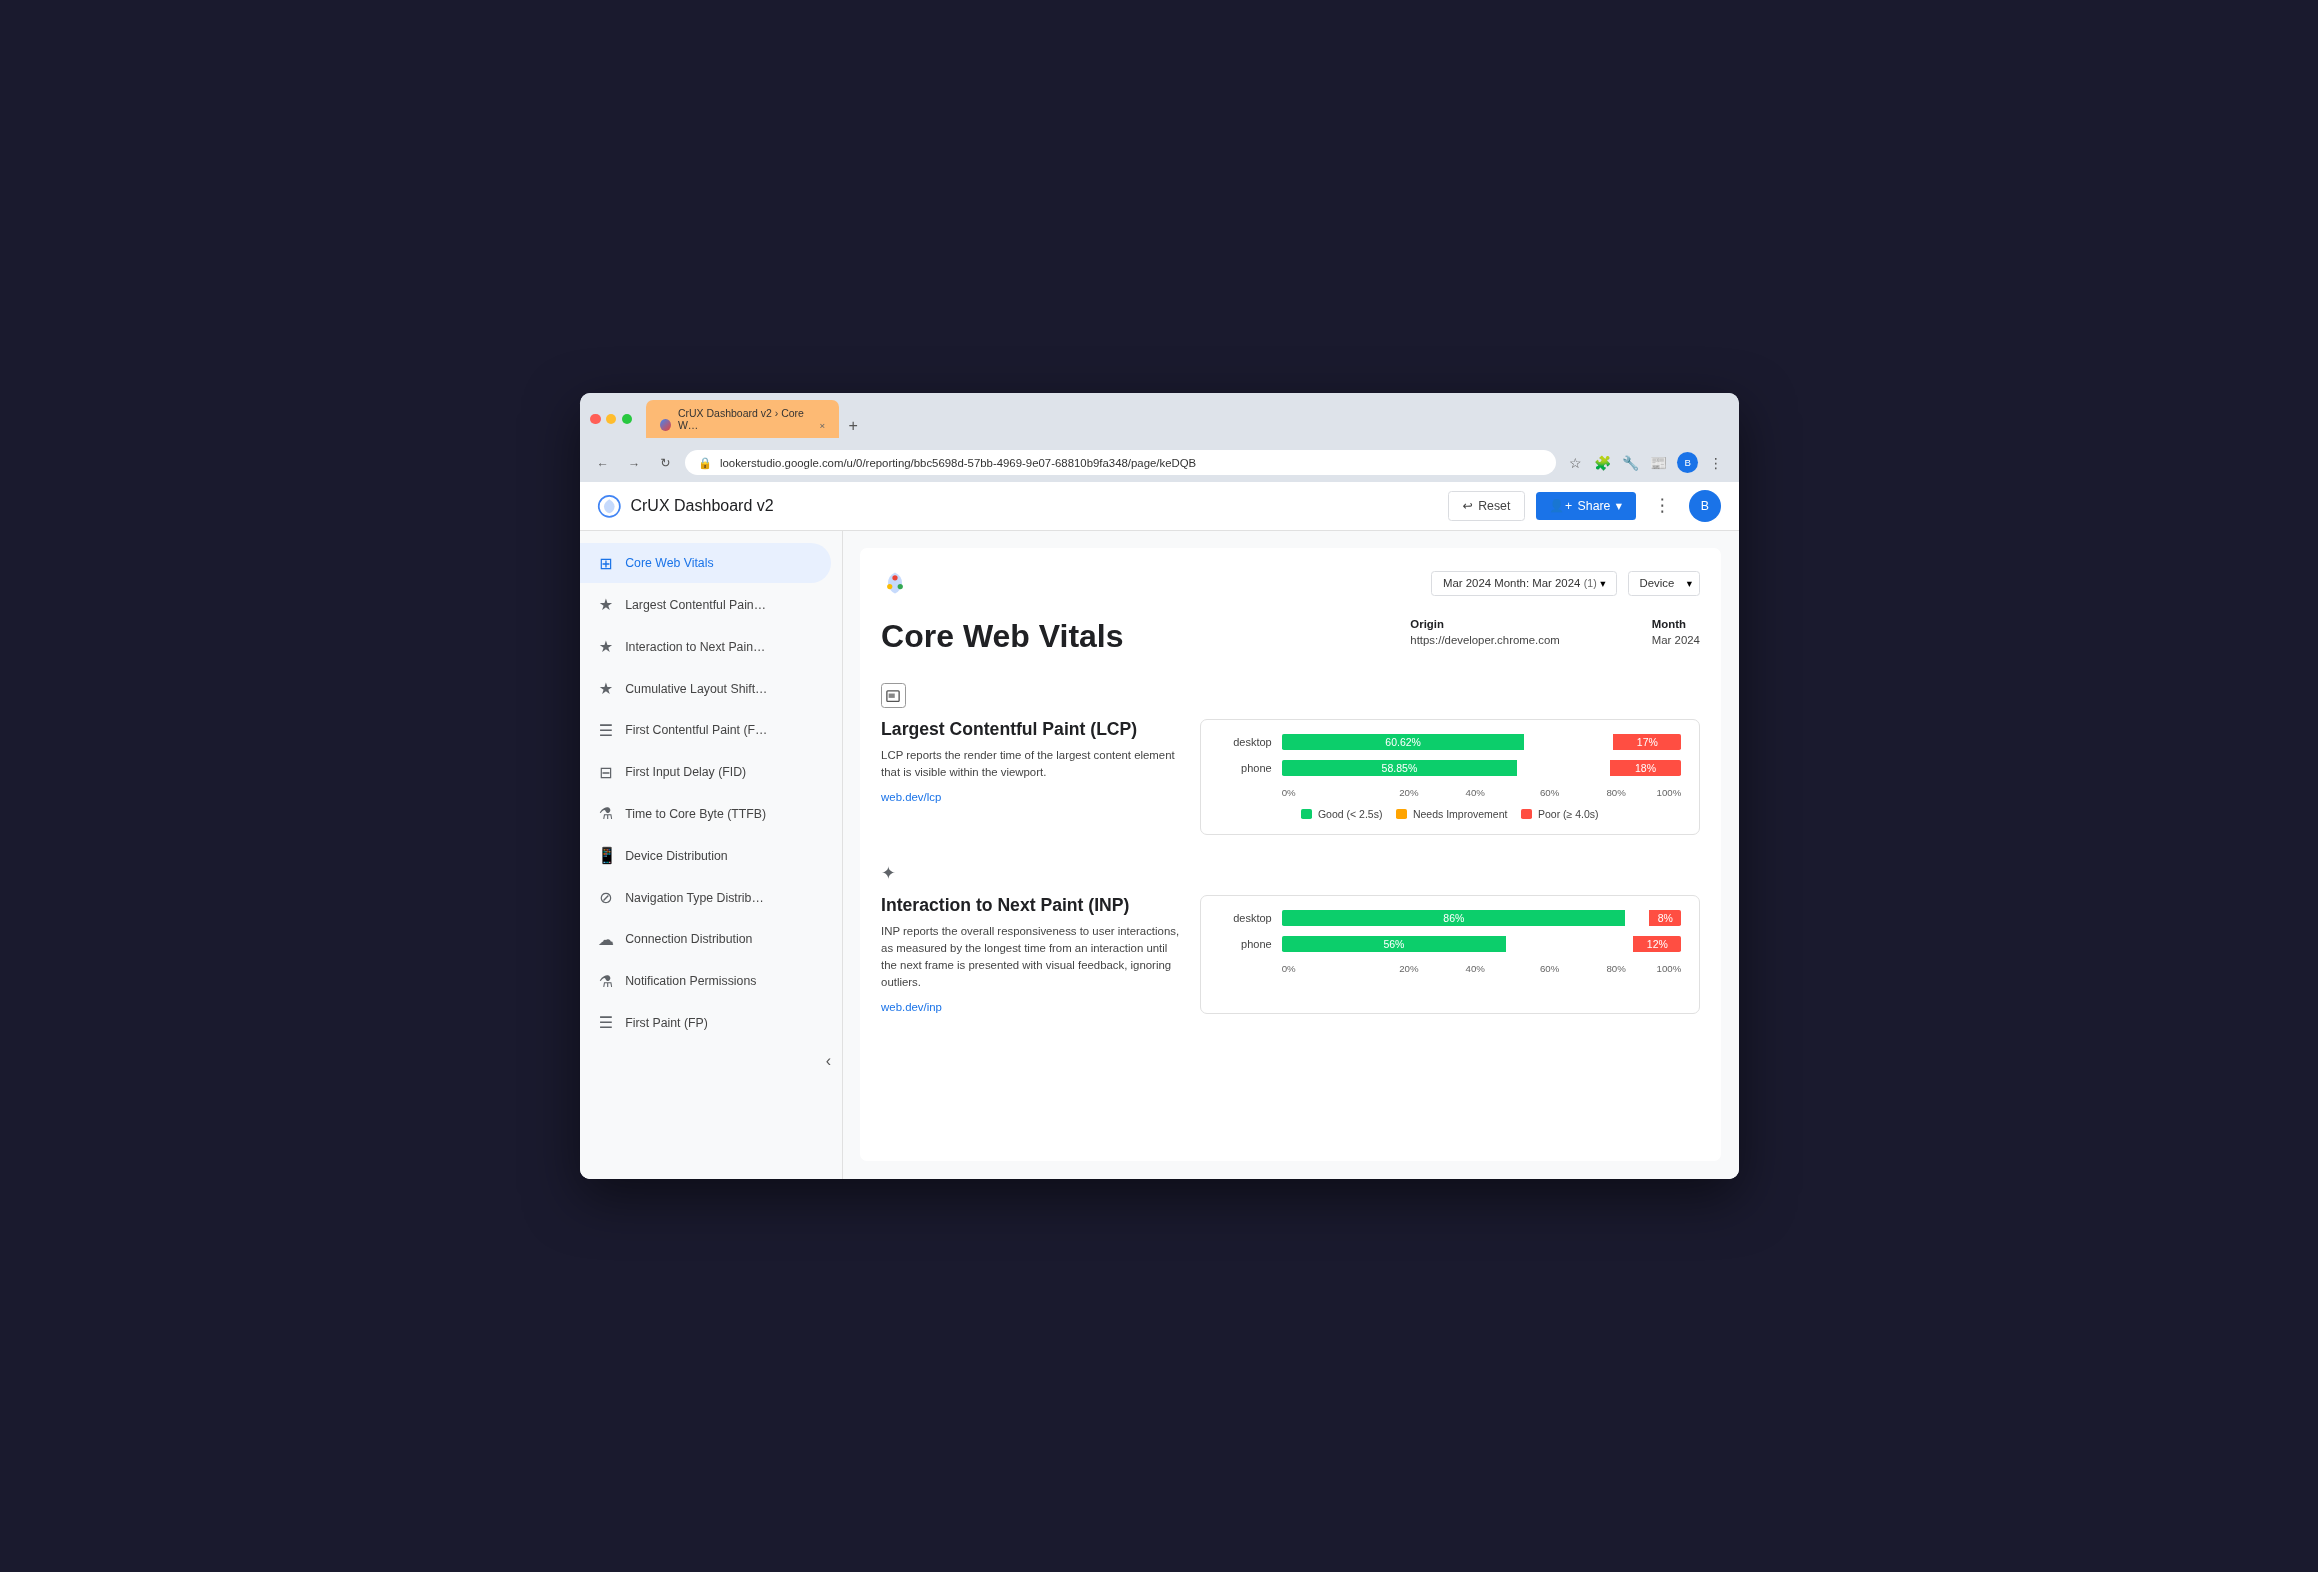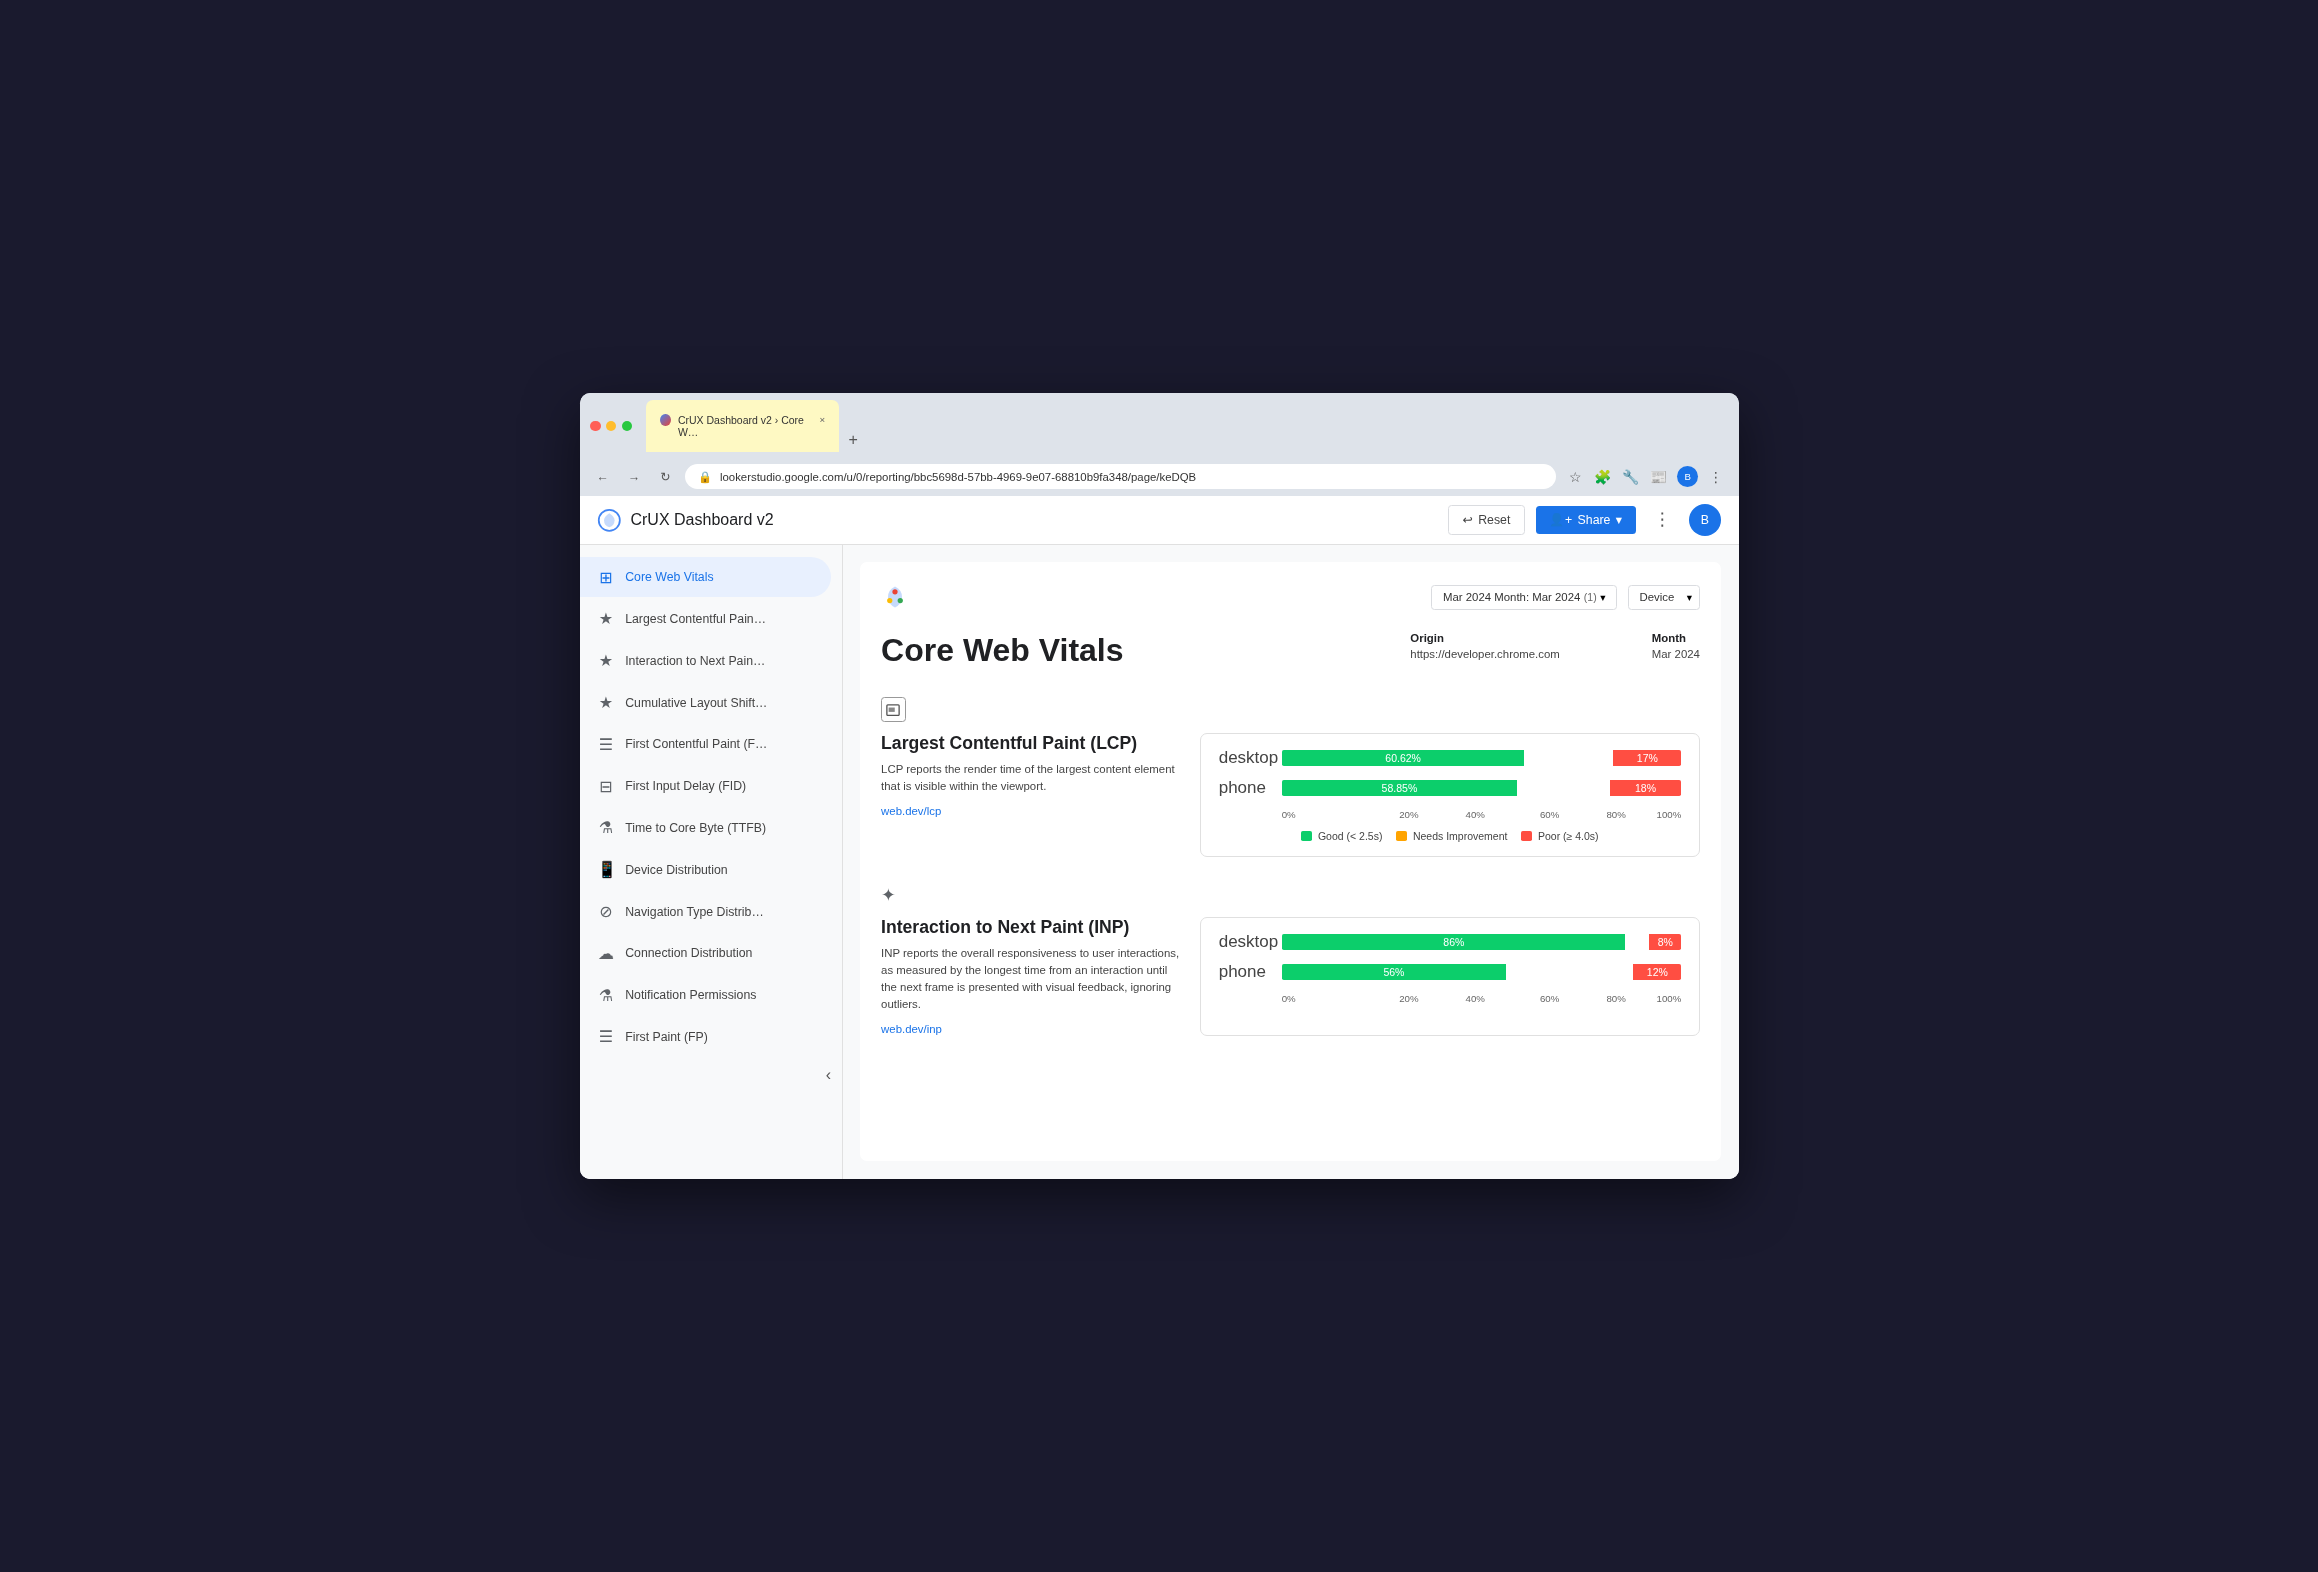--- a/index.html
+++ b/index.html
@@ -47,24 +47,24 @@
 
     .tab-bar {
       display: flex;
       align-items: flex-end;
       gap: 1.8px;
       flex: 1;
     }
 
     .tab {
       display: flex;
-      align-items: flex-start;
+      align-items: flex-end;
       gap: 7px;
-      padding: 14px 14px;
-      background: #fef9c3;
+      padding: 7px 14px;
+      background: #fdba74;
       border-radius: 7px 7px 0 0;
       font-size: 10.5px;
       color: #333;
       cursor: pointer;
       max-width: 193px;
     }
 
     .tab-favicon {
       width: 12.3px;
       height: 12.3px;
@@ -404,22 +404,23 @@
 
     .chart-row {
       display: flex;
       align-items: center;
       gap: 10.5px;
       margin-bottom: 10.5px;
     }
 
     .chart-label {
       width: 53px;
-      font-size: 17px;
+      font-size: 11px;
       color: #444;
+      text-align: right;
     }
 
     .bar-wrapper {
       flex: 1;
       height: 16px;
       display: flex;
       border-radius: 1.8px;
       overflow: hidden;
     }
 

